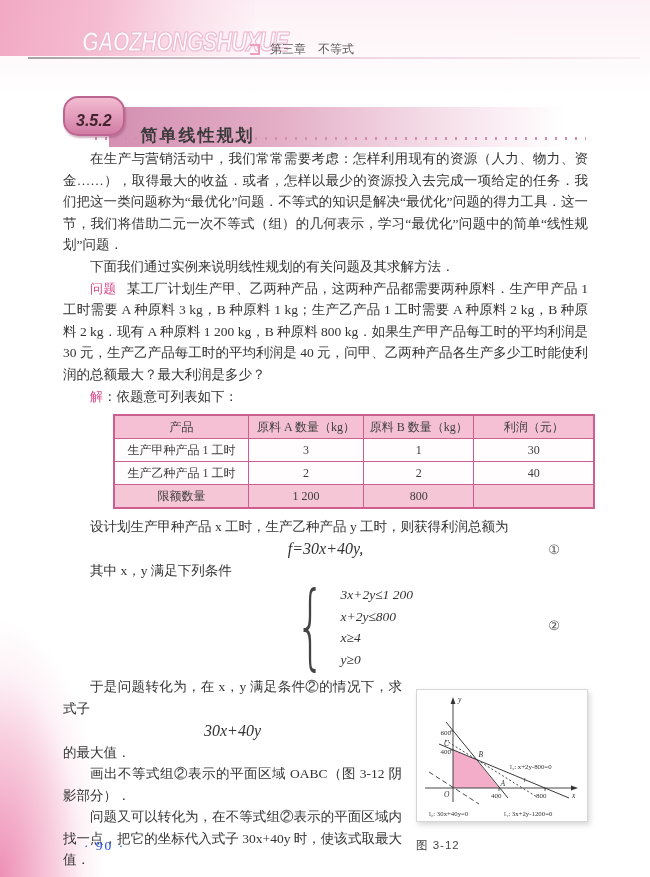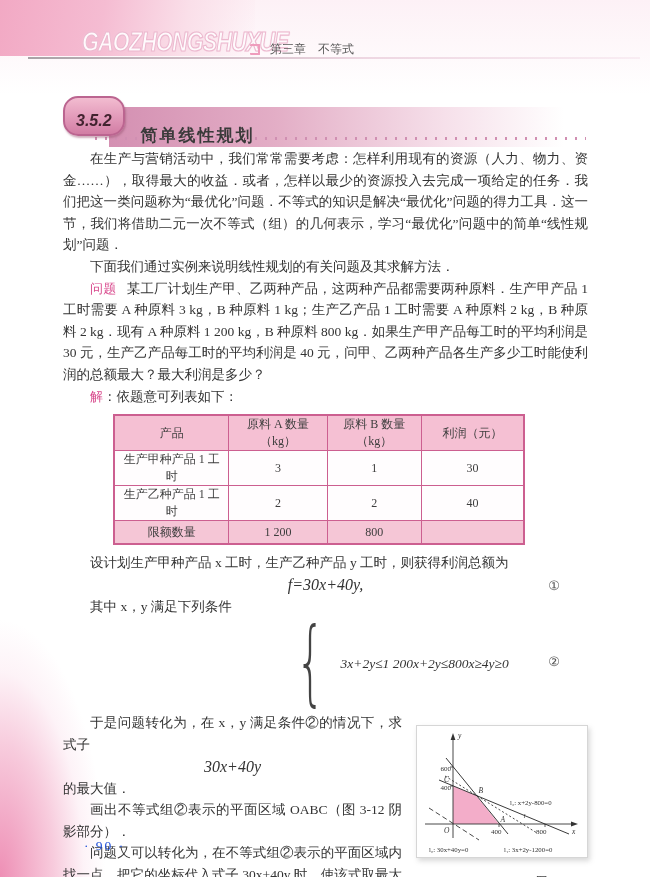--- a/index.html
+++ b/index.html
@@ -42,45 +42,45 @@
   .section-title{font-family:"Liberation Sans",sans-serif;font-weight:bold;font-size:17px;
     color:#3a3a3a;letter-spacing:2px;}
   .dots{position:absolute;left:32px;right:2px;top:41px;height:3px;
     background:repeating-linear-gradient(to right,#d08fb2 0px,#d08fb2 2px,transparent 2px,transparent 10px);}
   
   p{margin:0;font-size:13.5px;line-height:21.6px;text-align:justify;}
   .ind{text-indent:2em;}
   .plabel{color:#d8488c;font-family:"Liberation Sans",sans-serif;font-size:13px;margin-right:0.8em;}
   .slabel{color:#d8488c;font-family:"Liberation Sans",sans-serif;font-size:13px;}
   
-  table.mat{border-collapse:collapse;margin:7px 0 7px 50px;width:412px;
+  table.mat{border-collapse:collapse;margin:7px 0 7px 50px;width:482px;
     border:2px solid #cc5f90;font-size:12px;color:#3d3d3d;}
   table.mat th,table.mat td{border:1px solid #cc5f90;text-align:center;height:22px;padding:0 4px;font-weight:normal;}
   table.mat .hrow{background:#f5c0d3;}
   table.mat .lrow{background:#f5c6d6;}
   table.mat .wrow{background:#fffdfe;}
   
   .formula-row{position:relative;text-align:center;line-height:22px;}
   .math{font-style:italic;font-family:"Liberation Serif","DejaVu Serif",serif;}
   .tag{position:absolute;right:28px;top:1px;font-style:normal;color:#555;font-size:13px;}
   .system-outer{position:relative;margin:3px 0 6px 0;}
   .system-wrap{display:flex;align-items:center;margin-left:218px;}
   .brace{font-family:"DejaVu Sans",sans-serif;font-weight:200;font-size:92px;color:#444;
     transform:scaleX(0.5);transform-origin:center;line-height:86px;height:86px;
     display:flex;align-items:center;margin-right:1px;}
-  .sys-lines{display:flex;}
+  .sys-lines{display:flex;flex-direction:column;}
   .sys-line{font-style:italic;font-size:13.5px;line-height:21.5px;text-align:left;}
   .sys-tag{position:absolute;right:28px;top:50%;margin-top:-9px;color:#555;font-size:13px;}
   
   .fig-section::after{content:"";display:block;clear:both;}
   .figure-block{float:right;width:172px;margin:13px 0 4px 14px;}
   .fig-box{width:170px;height:131px;border:1px solid #d6d6d6;background:#fff;
     box-shadow:2px 3px 5px rgba(120,120,120,0.28);}
-  .fig-caption{text-align:right;font-size:11.5px;margin-top:16px;color:#444;
-    font-family:Liberation Mono, monospace;letter-spacing:1px;}
+  .fig-caption{text-align:left;font-size:11.5px;margin-top:16px;color:#444;
+    font-family:Liberation Sans, sans-serif;letter-spacing:1px;}
   .page-num{position:absolute;left:84px;top:838px;font-size:13.5px;color:#1d4ed8;letter-spacing:2px;}
   svg text{font-family:"Liberation Serif","DejaVu Serif",serif;fill:#333;}
   svg .it{font-style:italic;}
 </style>
 </head>
 <body>
 
 <div class="page-root">
 
   <div class="top-wash"></div>

